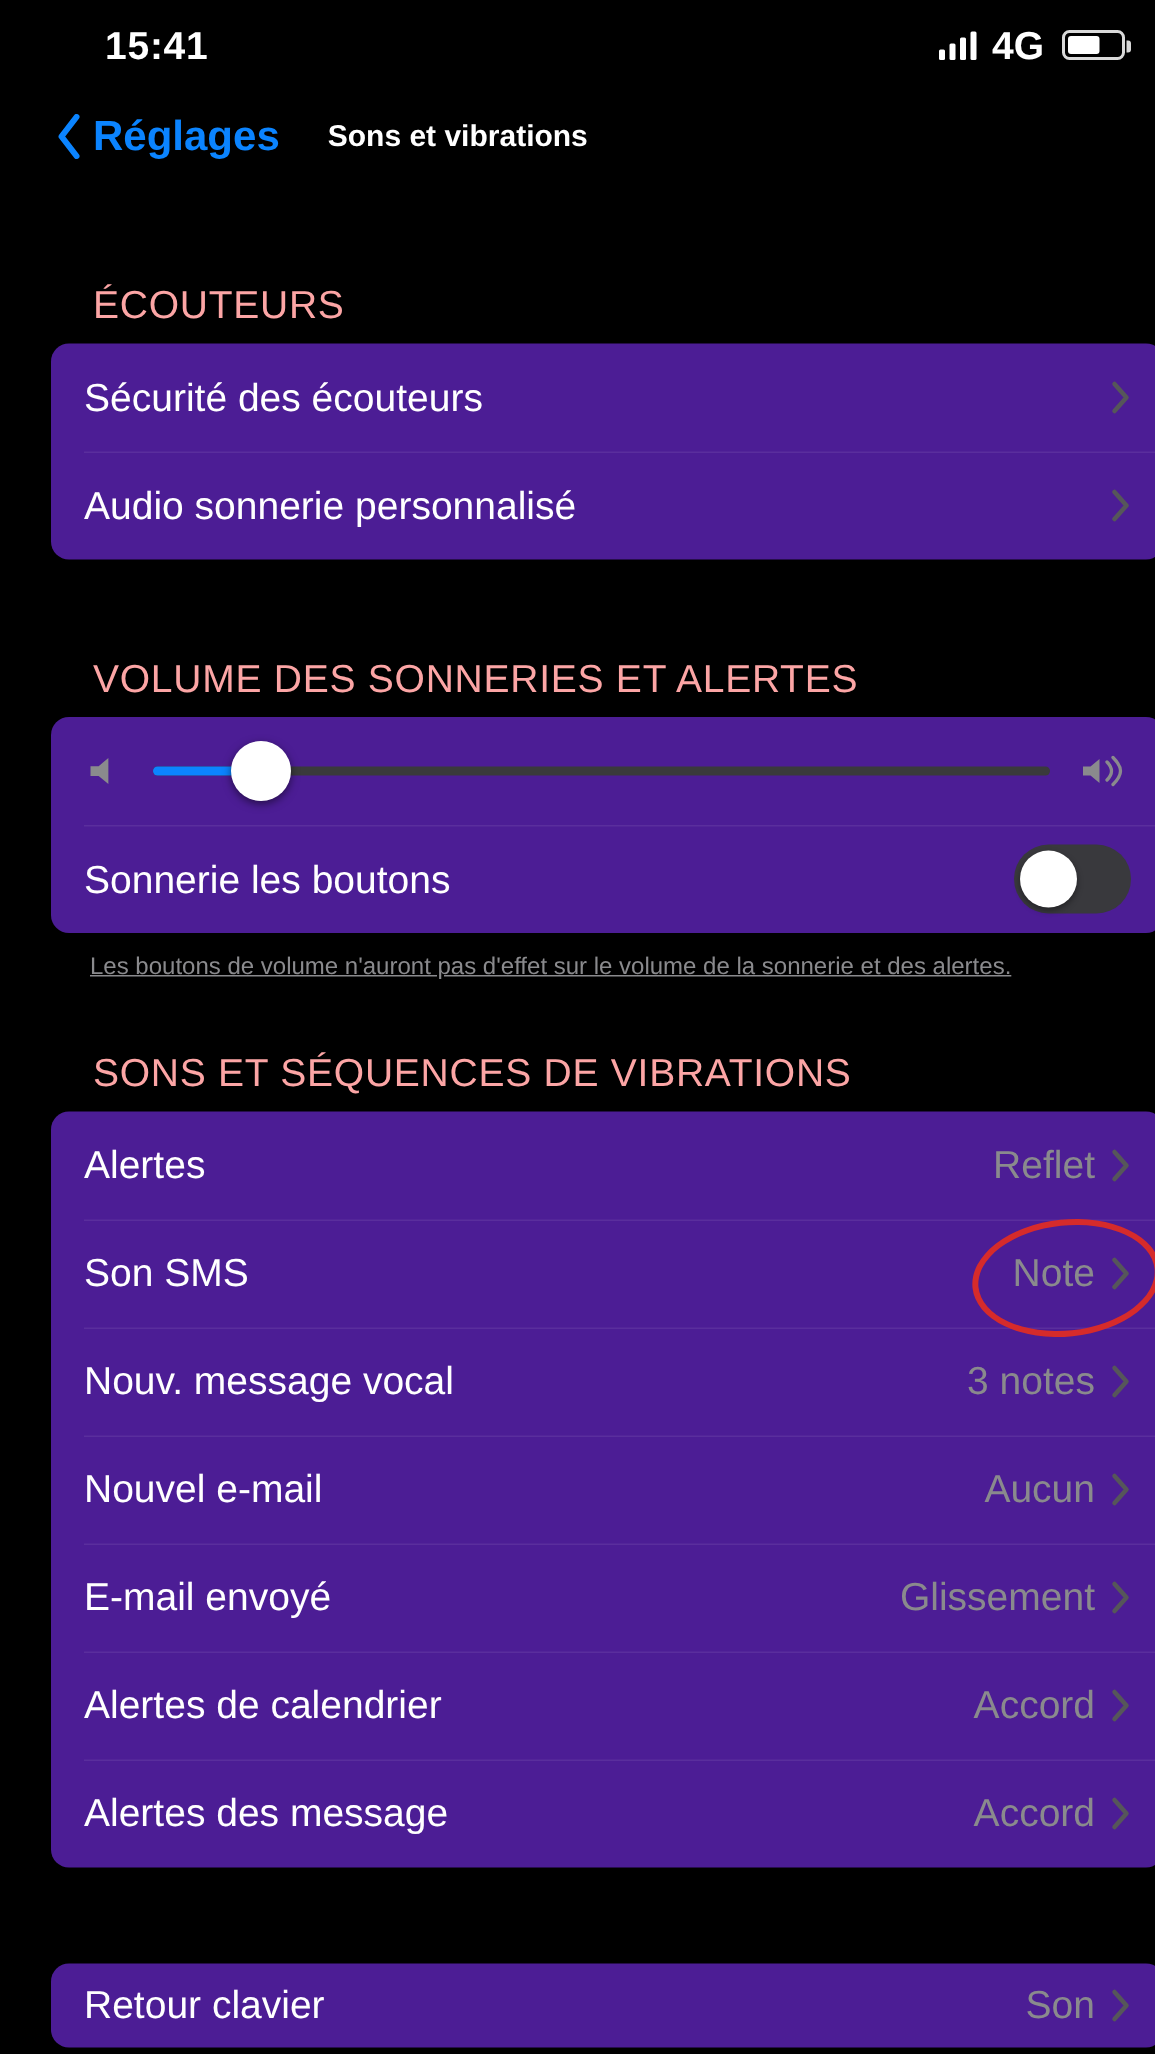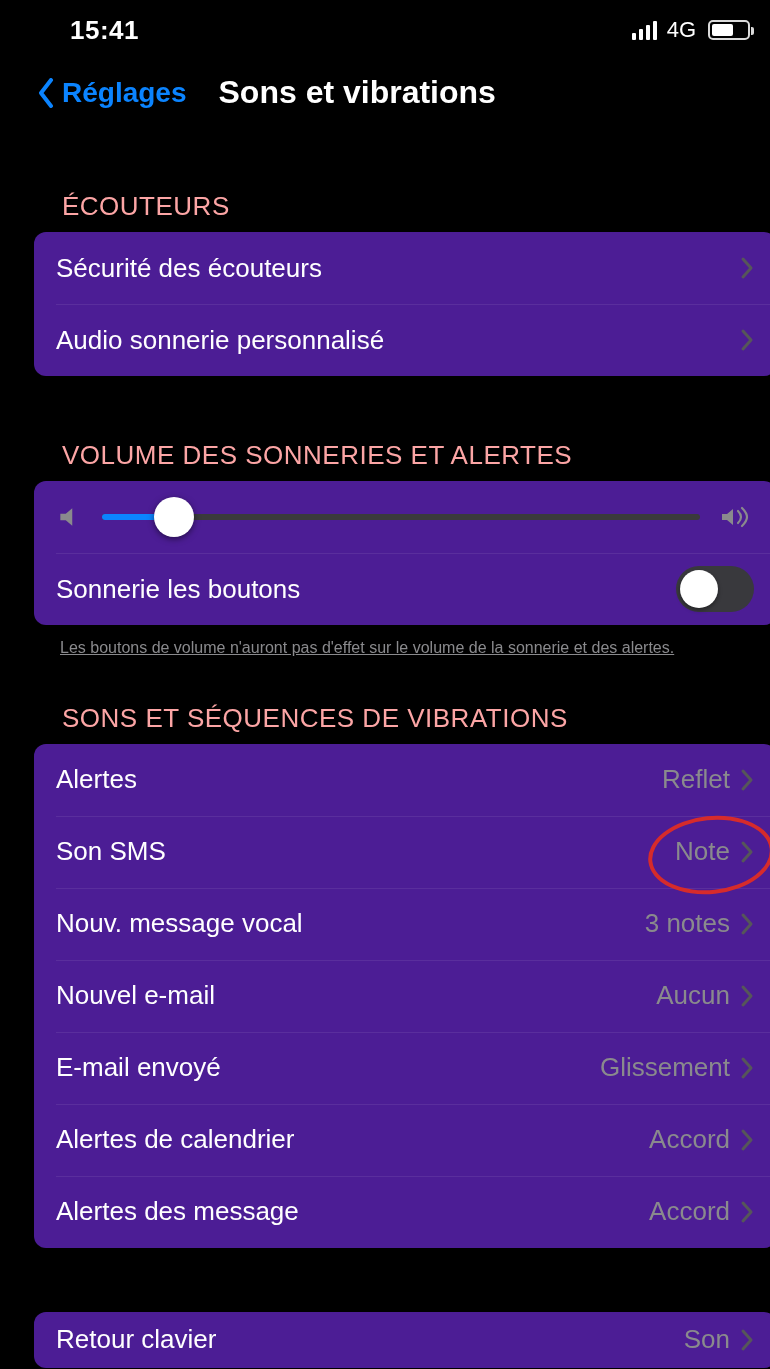--- a/index.html
+++ b/index.html
@@ -45,21 +45,21 @@
   }
   .signal-bars span {
     width: 4px;
     background: #fff;
     border-radius: 1px;
   }
   .signal-bars span:nth-child(1){height:7px;}
   .signal-bars span:nth-child(2){height:11px;}
   .signal-bars span:nth-child(3){height:15px;}
   .signal-bars span:nth-child(4){height:19px;}
-  .net-label { font-size: 22px; font-weight: 400; margin-left: 2px; }
+  .net-label { font-size: 26px; font-weight: 700; margin-left: 2px; }
   .battery {
     width: 42px; height: 20px;
     border: 2px solid rgba(255,255,255,0.85);
     border-radius: 5px;
     position: relative;
     margin-left: 4px;
   }
   .battery::after{
     content:"";
     position:absolute;
@@ -86,21 +86,21 @@
     width: 20px; height: 34px;
     display: flex; align-items: center; justify-content: center;
   }
   .back-chevron svg { width: 18px; height: 30px; }
   .back-label {
     color: #0b84ff;
     font-size: 28px;
     font-weight: 700;
   }
   .nav-title {
-    font-size: 32px;
+    font-size: 20px;
     font-weight: 600;
     margin-left: 26px;
   }
 
   
   .section-header {
     color: #fca5a5;
     font-size: 26px;
     letter-spacing: 0.5px;
     text-transform: uppercase;

